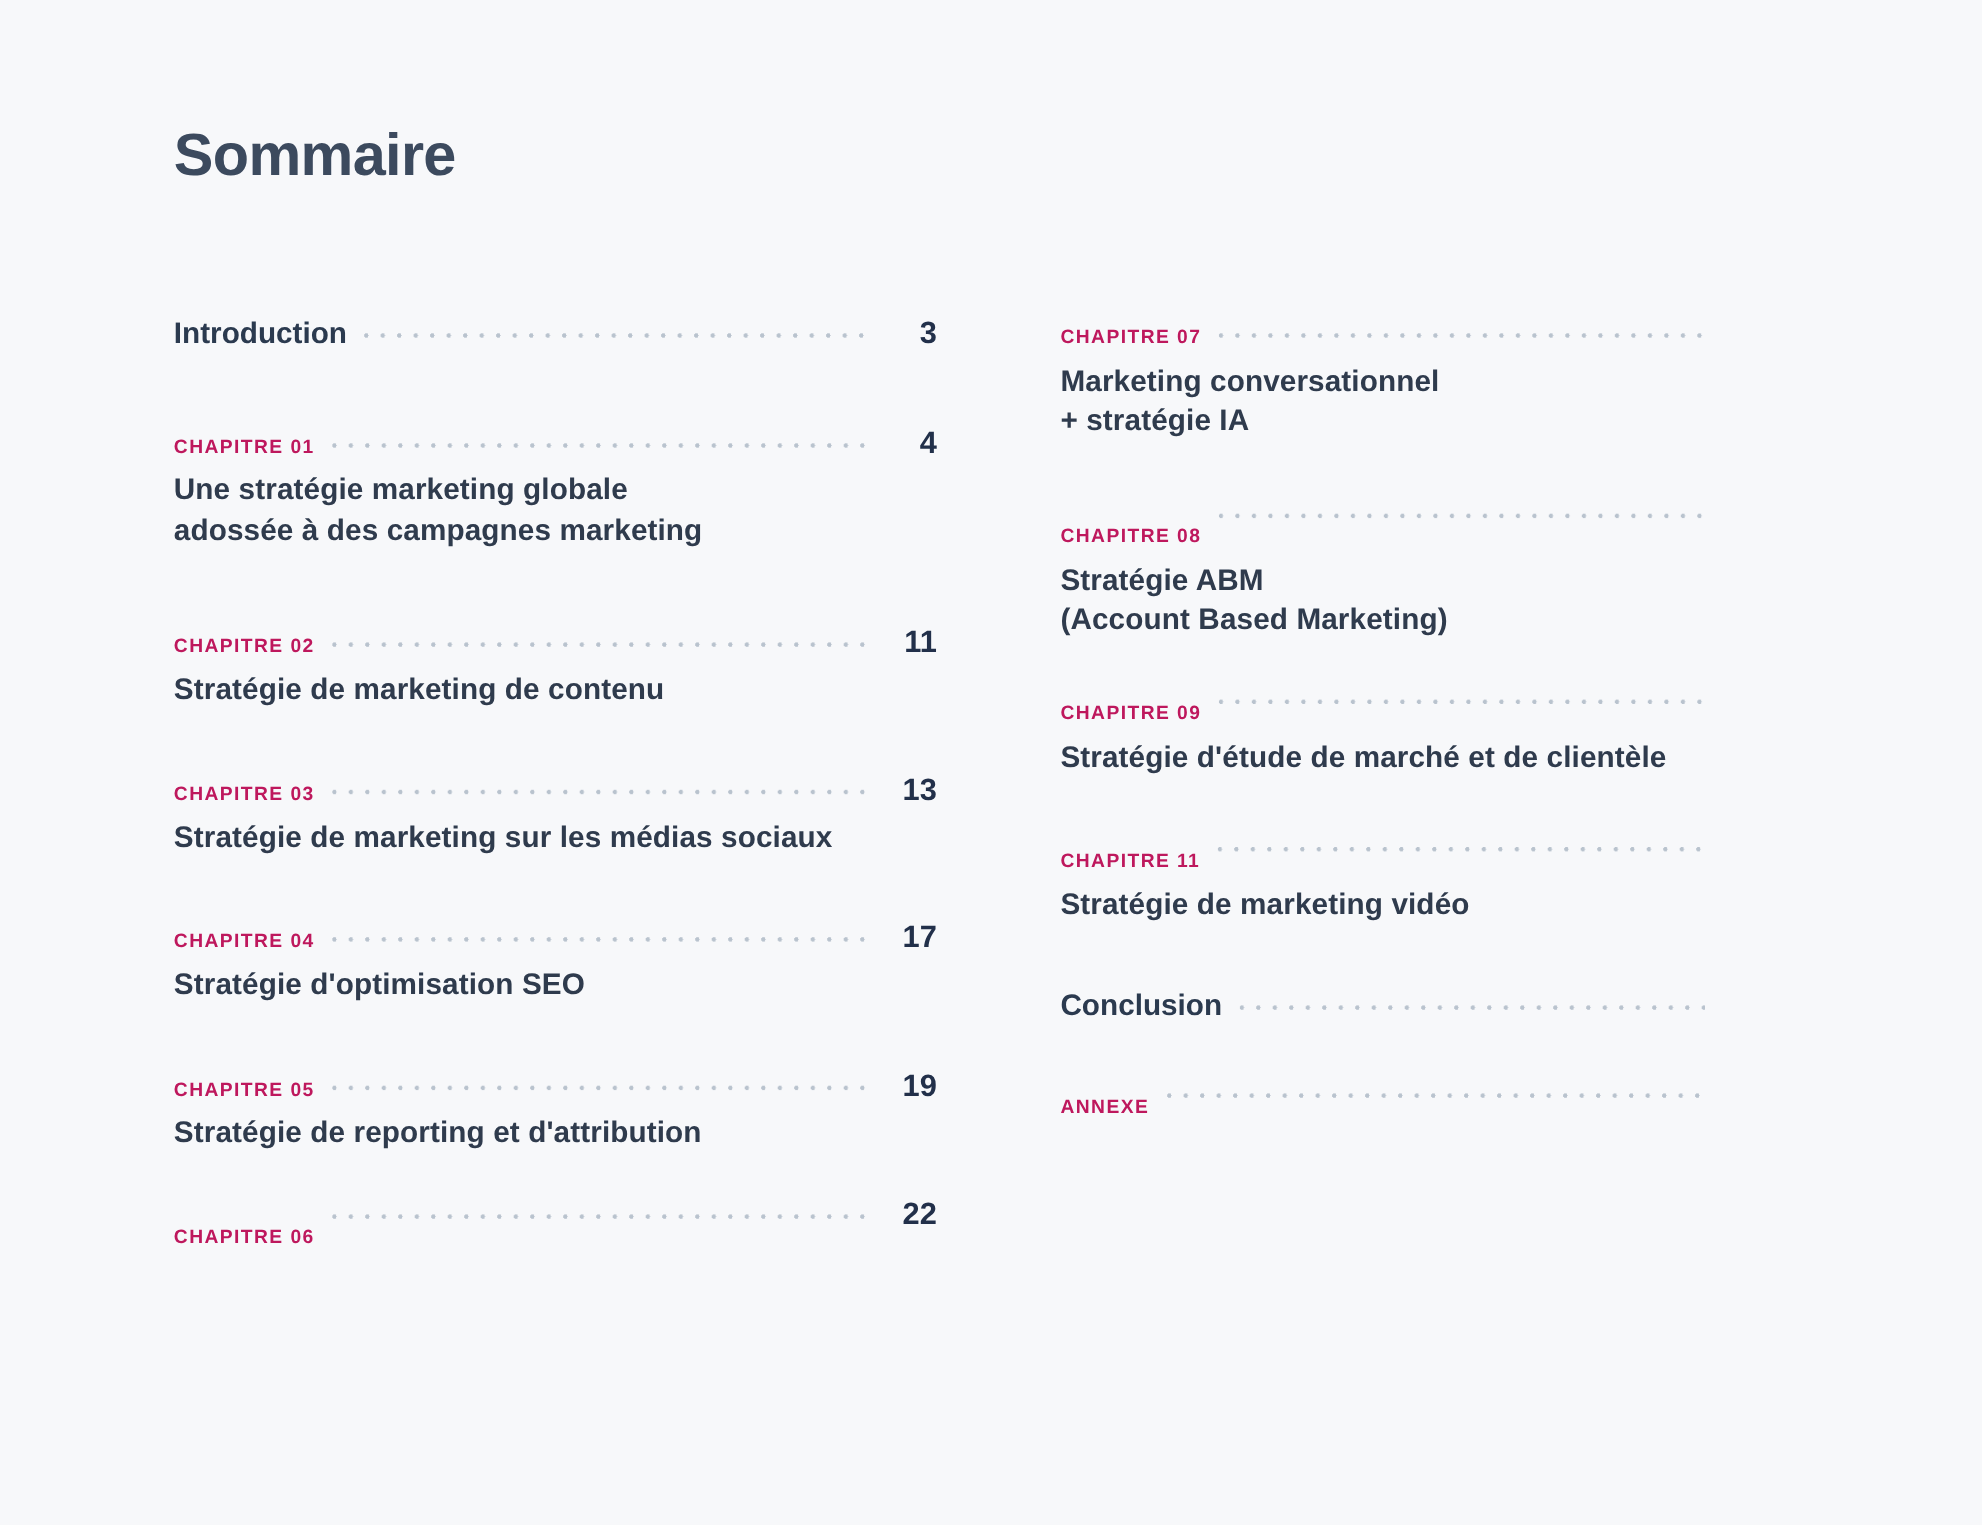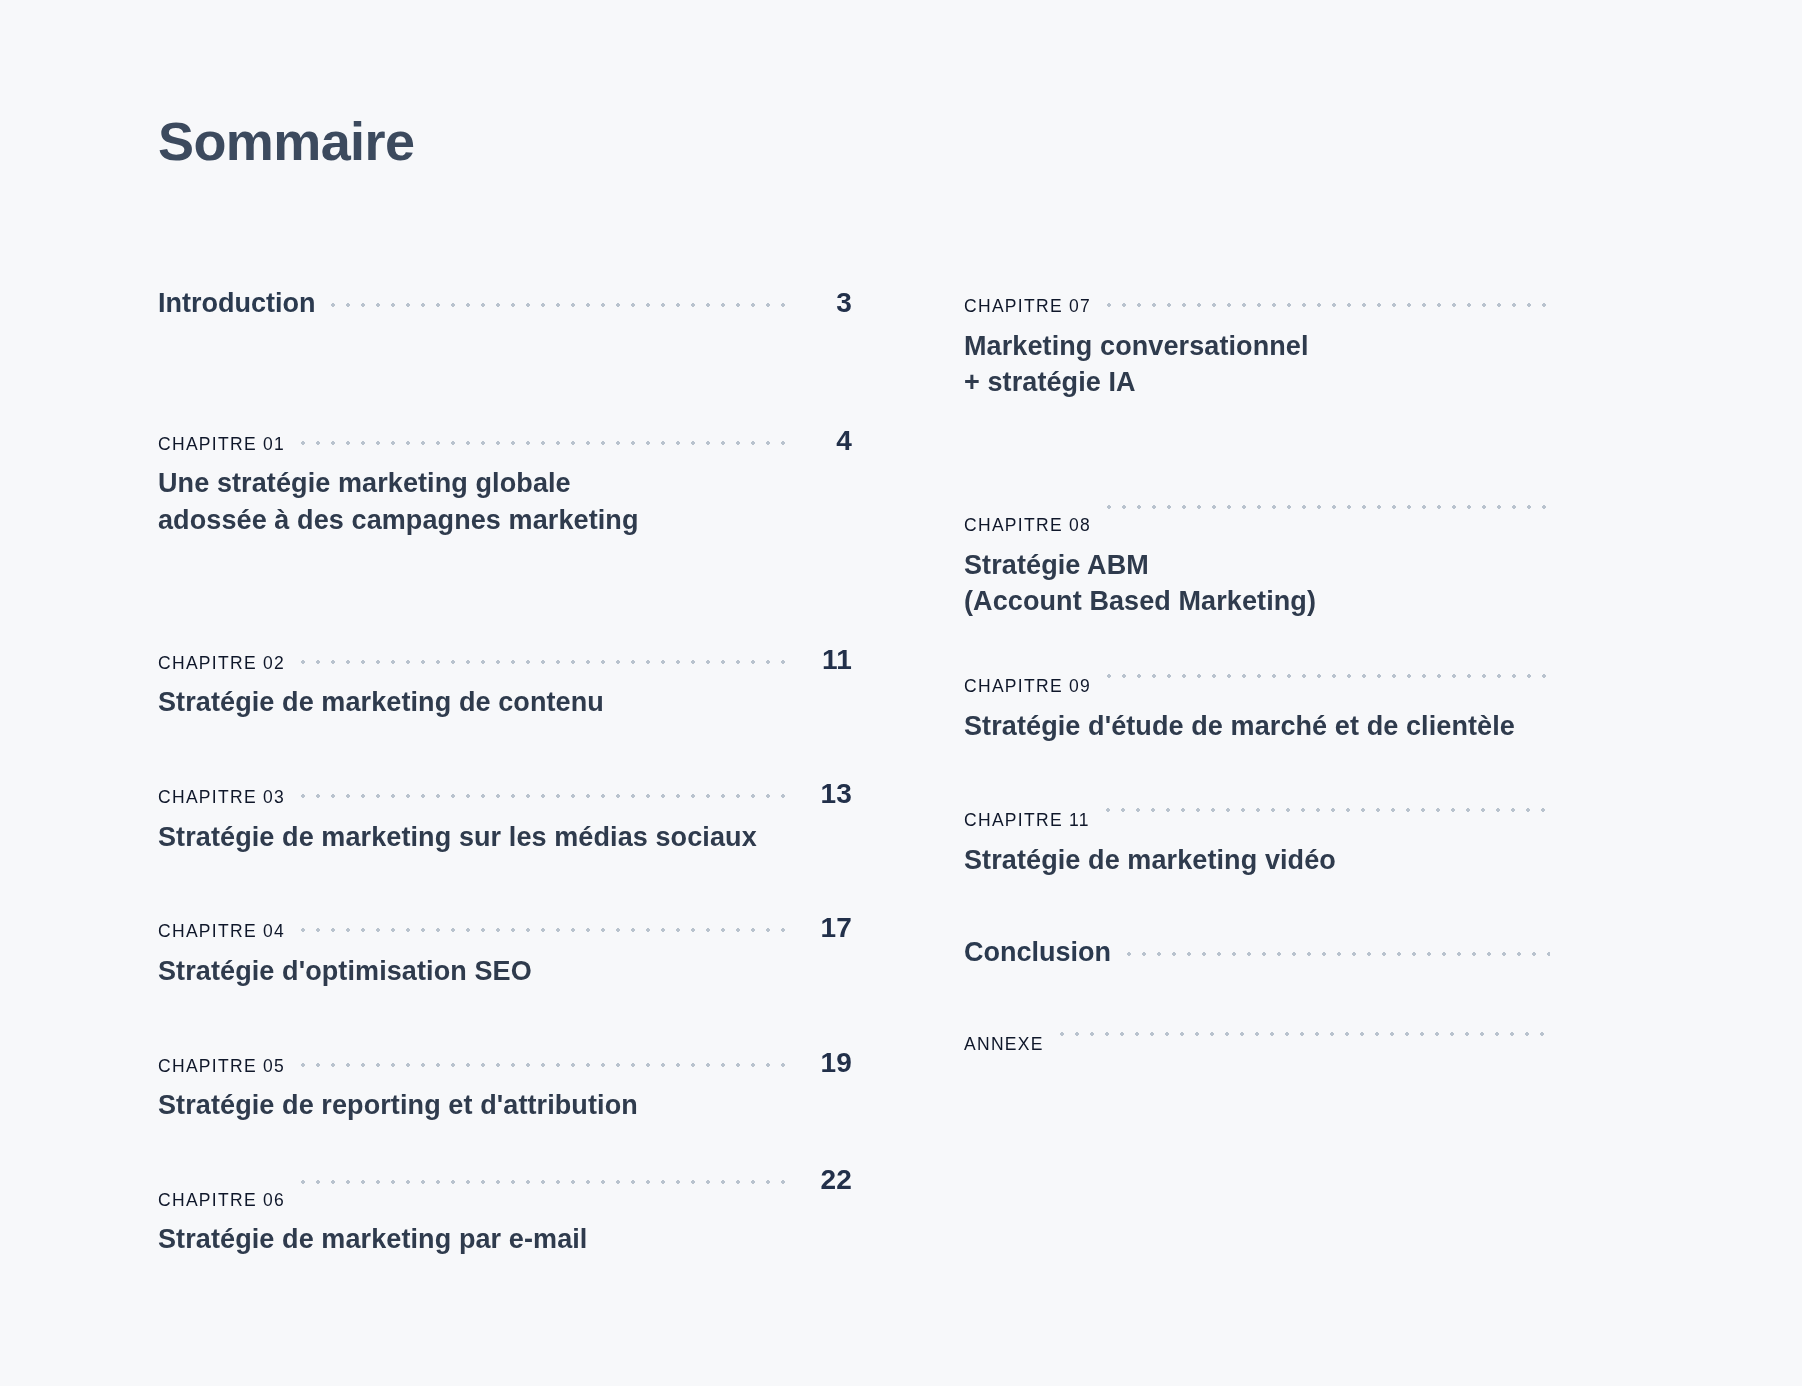--- a/index.html
+++ b/index.html
@@ -48,36 +48,36 @@
     flex-direction: column;
   }
 
   
   .entry {
     position: relative;
     width: 100%;
   }
   .entry.gap-sm  { margin-top: 46px; }
   .entry.gap-md  { margin-top: 56px; }
-  .entry.gap-lg  { margin-top: 104px; }
+  .entry.gap-lg  { margin-top: 66px; }
   .entry.gap-none { margin-top: 0; }
 
   
   .entry-head {
     display: flex;
     align-items: baseline;
     width: 100%;
   }
 
   .kicker {
     flex: 0 0 auto;
     font-size: 17.5px;
-    font-weight: 400;
+    font-weight: 700;
     letter-spacing: 1.3px;
-    color: #0f172a;
+    color: #be185d;
     text-transform: uppercase;
     white-space: nowrap;
     line-height: 1.2;
   }
 
   .kicker.plain {
     font-size: 27px;
     font-weight: 700;
     letter-spacing: 0;
     color: #2b3a4f;
@@ -189,21 +189,20 @@
         </div>
         <div class="entry-title">Stratégie de reporting et d'attribution</div>
       </div>
 
       <div class="entry gap-md raised">
         <div class="entry-head">
           <span class="kicker">CHAPITRE 06</span>
           <span class="leader"></span>
           <span class="pagenum">22</span>
         </div>
-        <div class="entry-title">Stratégie de marketing par e-mail</div>
       </div>
 
     </div>
 
     <div class="toc-col">
 
       <div class="entry gap-none">
         <div class="entry-head">
           <span class="kicker">CHAPITRE 07</span>
           <span class="leader"></span>

